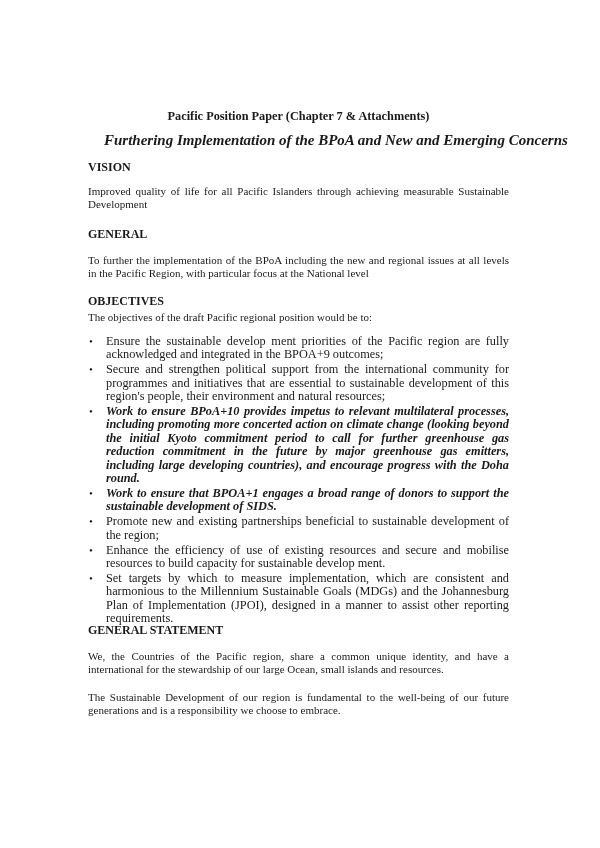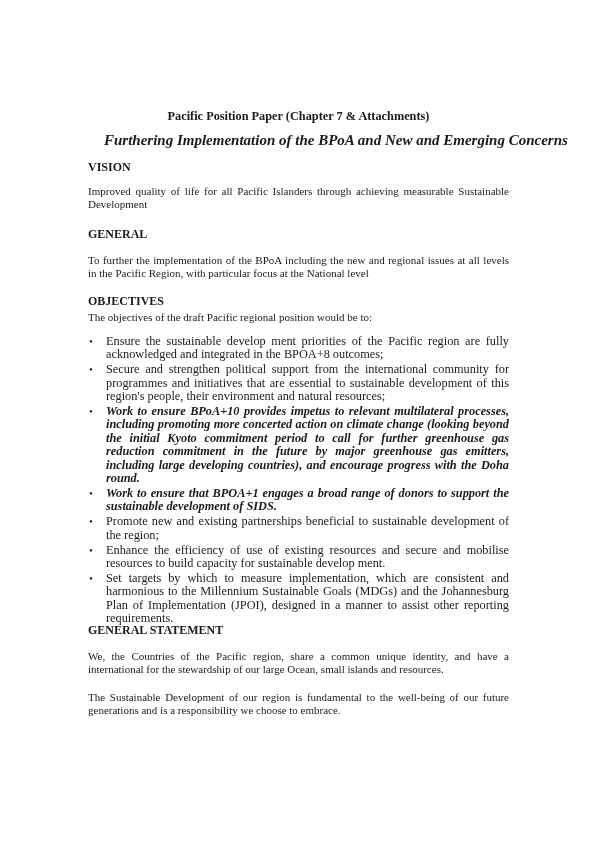--- a/index.html
+++ b/index.html
@@ -30,21 +30,21 @@
 
   <div class="heading" style="top:227px">GENERAL</div>
   <div class="para" style="top:254px">To further the implementation of the BPoA including the new and regional issues at all levels in the Pacific Region, with particular focus at the National level</div>
 
   <div class="heading" style="top:294px">OBJECTIVES</div>
   <div class="para" style="top:311px">The objectives of the draft Pacific regional position would be to:</div>
 
   <ul class="list">
     <li>
       <span class="bullet">•</span>
-      <span>Ensure the sustainable develop ment priorities of the Pacific region are fully acknowledged and integrated in the BPOA+8 outcomes;</span>
+      <span>Ensure the sustainable develop ment priorities of the Pacific region are fully acknowledged and integrated in the BPOA+9 outcomes;</span>
     </li>
     <li>
       <span class="bullet">•</span>
       <span>Secure and strengthen political support from the international community for programmes and initiatives that are essential to sustainable development of  this region's people, their environment and natural resources;</span>
     </li>
     <li class="bi">
       <span class="bullet">•</span>
       <span>Work to ensure BPoA+10 provides impetus to relevant multilateral processes, including promoting more concerted action on climate change (looking beyond the initial Kyoto commitment period to call for further greenhouse gas reduction commitment in the future by major greenhouse gas emitters, including large developing countries), and encourage progress with the Doha round.</span>
     </li>
     <li class="bi">

